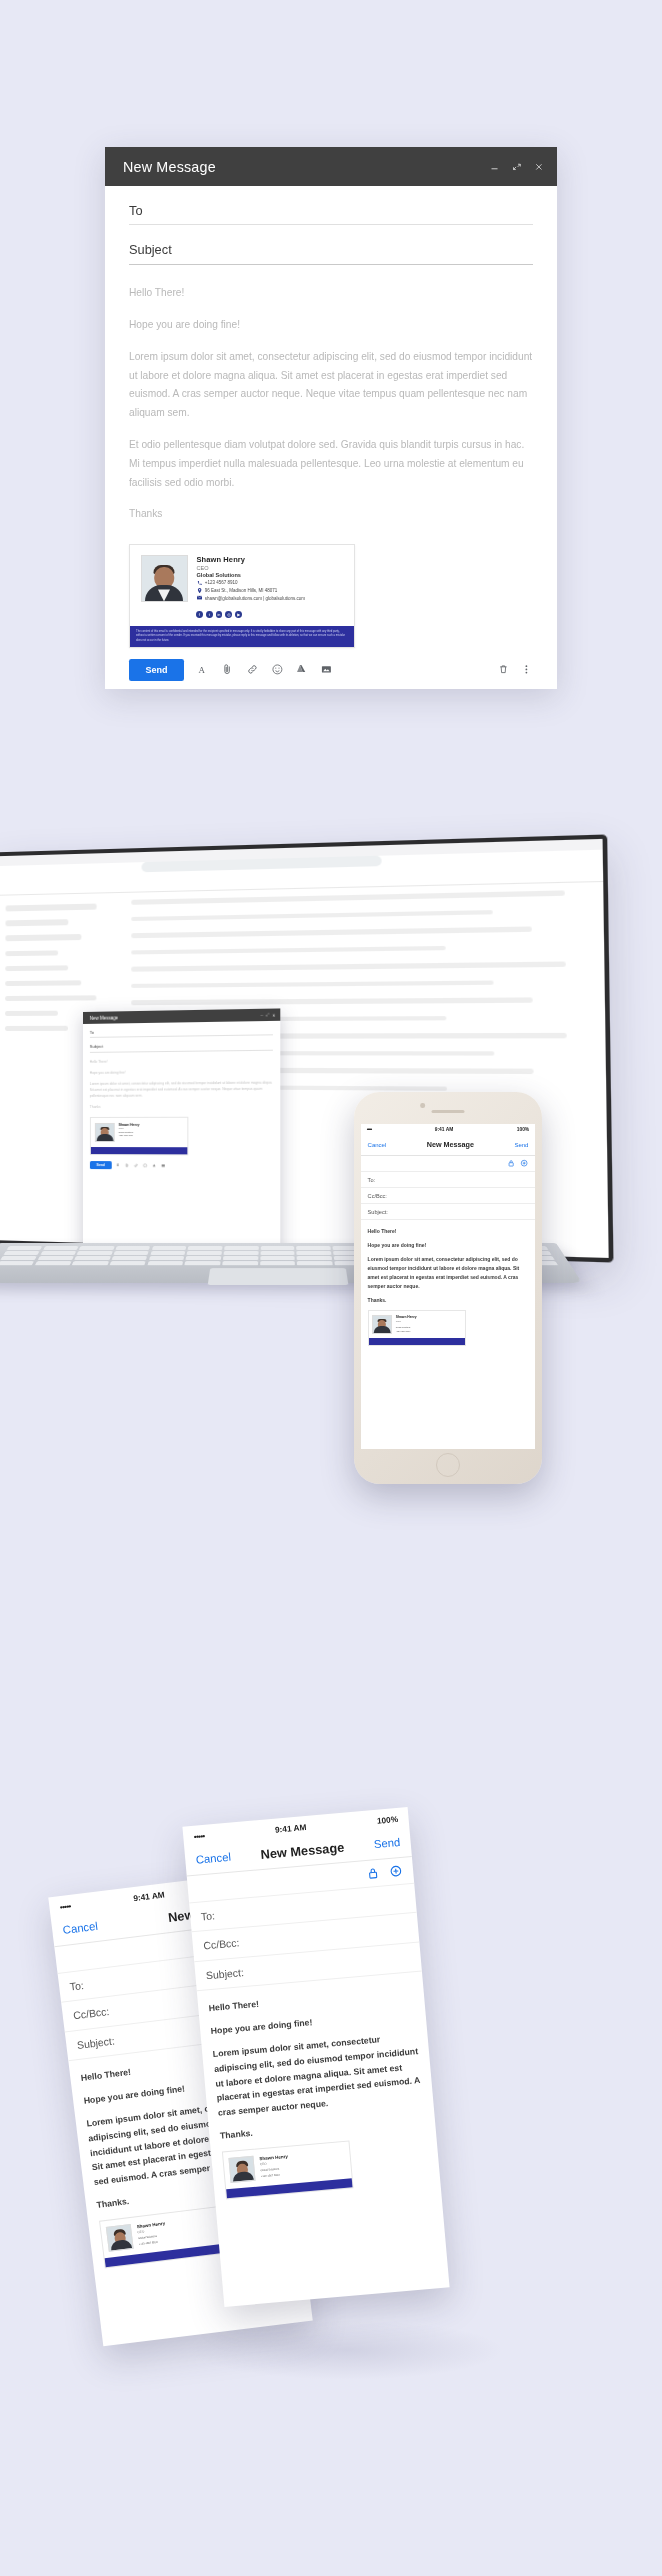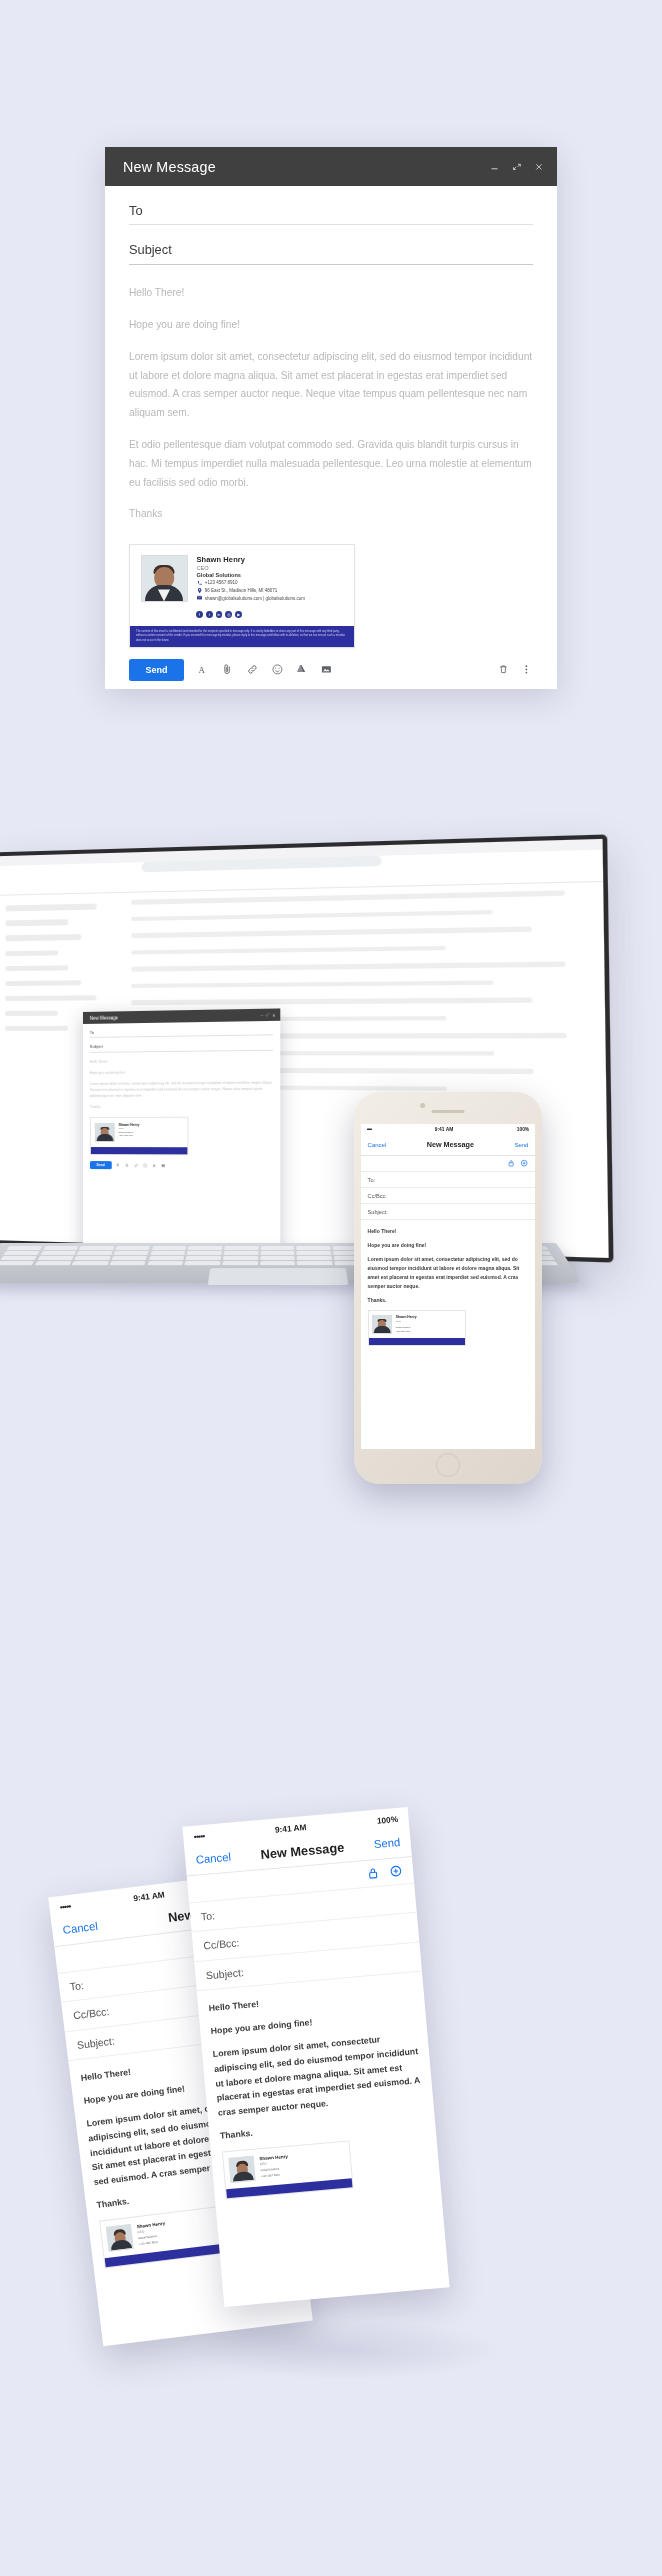--- a/index.html
+++ b/index.html
@@ -284,21 +284,21 @@
     </div>
 
     <div class="cw-body">
       <div class="field">To</div>
       <div class="field subject">Subject</div>
 
       <div class="cw-msg">
         <p>Hello There!</p>
         <p>Hope you are doing fine!</p>
         <p>Lorem ipsum dolor sit amet, consectetur adipiscing elit, sed do eiusmod tempor incididunt ut labore et dolore magna aliqua. Sit amet est placerat in egestas erat imperdiet sed euismod. A cras semper auctor neque. Neque vitae tempus quam pellentesque nec nam aliquam sem.</p>
-        <p>Et odio pellentesque diam volutpat commodo sed. Gravida quis blandit turpis cursus in hac. Mi tempus imperdiet nulla malesuada pellentesque. Leo urna molestie at elementum eu facilisis sed odio morbi.</p>
+        <p>Et odio pellentesque diam volutpat dolore sed. Gravida quis blandit turpis cursus in hac. Mi tempus imperdiet nulla malesuada pellentesque. Leo urna molestie at elementum eu facilisis sed odio morbi.</p>
         <p class="last">Thanks</p>
       </div>
 
       <div class="sig-card">
         <div class="sig-inner">
           <div class="sig-photo">
             <div class="hair"></div>
               <div class="head"></div>
               <div class="body"></div>
               <div class="shirt"></div>

